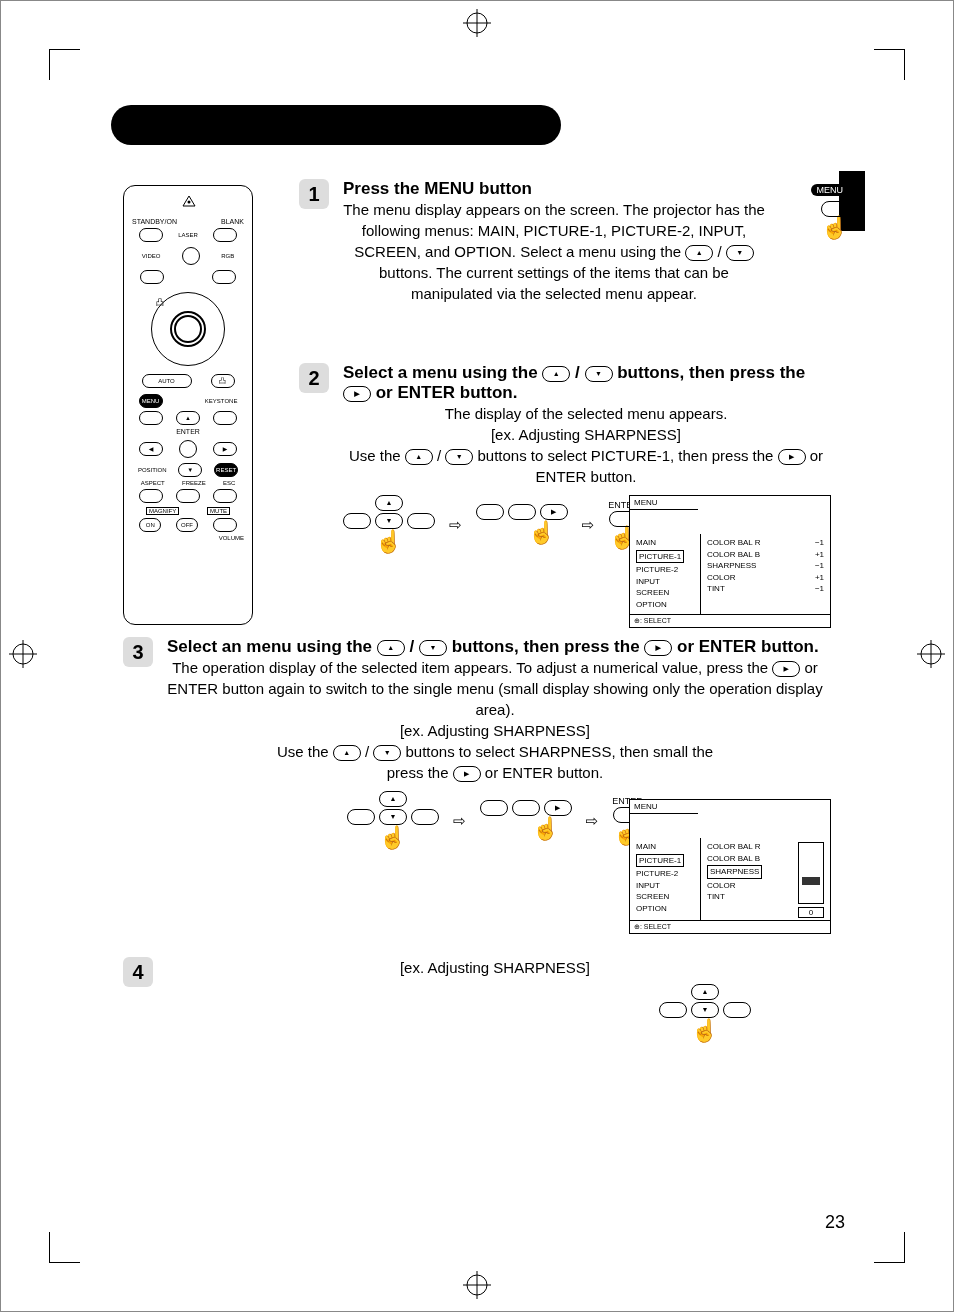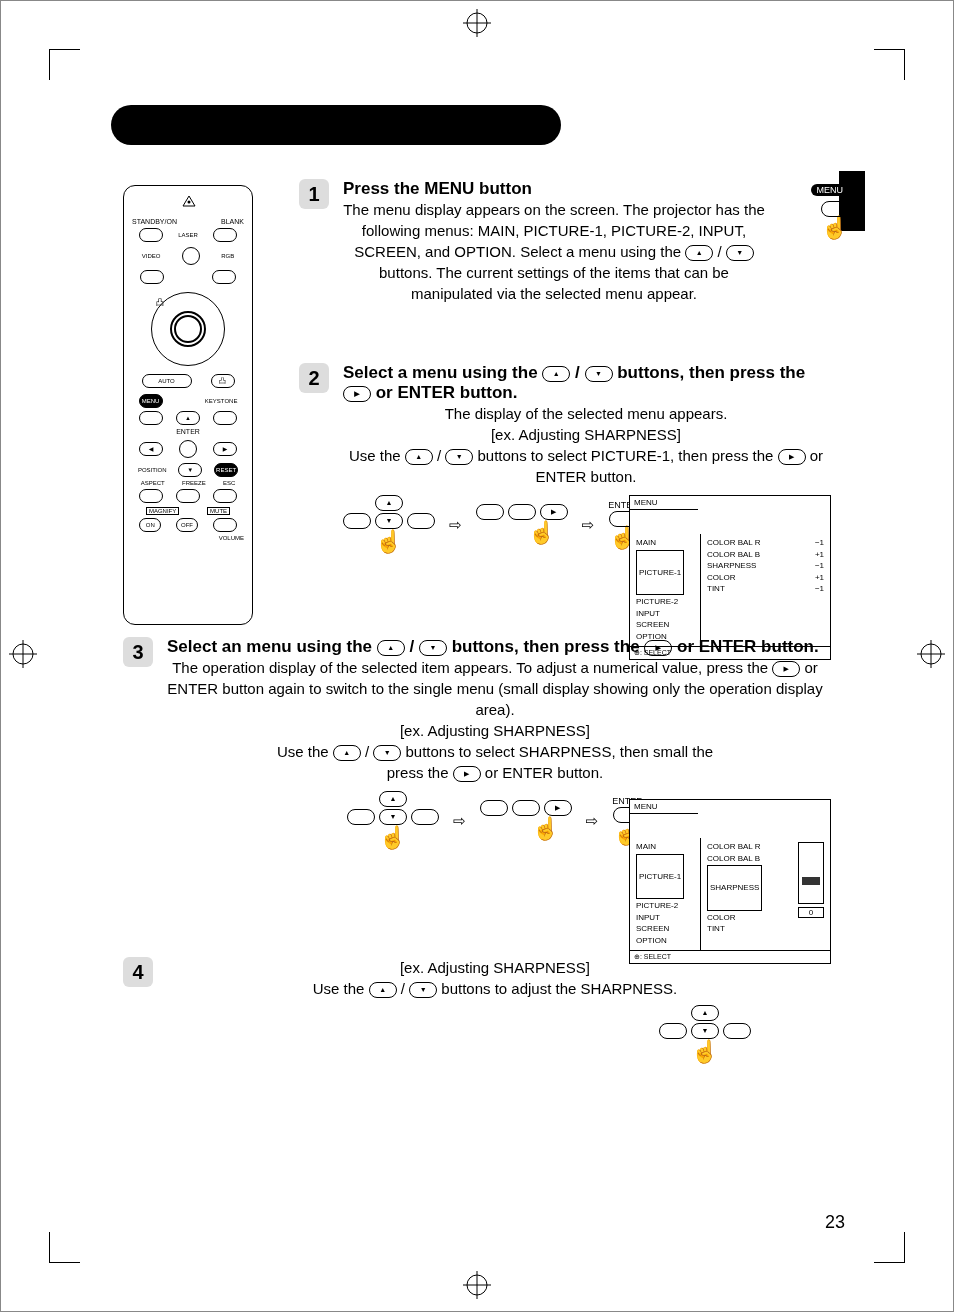--- a/index.html
+++ b/index.html
@@ -139,21 +139,21 @@
   }
   .osd1 { position: absolute; right: 122px; top: 494px; width: 200px; }
   .osd2 { position: absolute; right: 122px; top: 798px; width: 200px; }
   .osd-box .title { border-bottom: 1px solid #000; padding: 2px 4px; width: 60px; font-size: 8px; }
   .osd-box .body { display: flex; }
   .osd-box .col { padding: 3px 6px; margin-top: 24px; }
   .osd-box .col.left { border-right: 1px solid #000; width: 58px; }
   .osd-box .col.mid { flex: 1; }
   .osd-box .col.right { width: 26px; text-align: right; }
   .osd-box .row { line-height: 1.45; }
-  .osd-box .row.boxed { border: 1px solid #000; padding: 16px 2px; margin: 1px 0; display: inline-block; }
+  .osd-box .row.boxed { border: 1px solid #000; padding: 0 2px; margin: 1px 0; display: inline-block; }
   .osd-box .footer { border-top: 1px solid #000; padding: 2px 4px; font-size: 7px; }
   .slider-box {
     width: 24px; height: 60px; border: 1px solid #000; margin-left: auto;
     position: relative;
   }
   .slider-box::after {
     content: ""; position: absolute; left: 3px; right: 3px; height: 8px;
     bottom: 18px; background: #333;
   }
   .slider-val { border: 1px solid #000; width: 24px; font-size: 8px; text-align: center; margin-top: 3px; float: right; }
@@ -503,25 +503,20 @@
     </div>
     <div class="footer" style="clear:both;">⊕<span>: SELECT</span></div>
   </div>
 
   <div class="step step4">
     <div class="flex-start">
       <span class="num-box">4</span>
       <div class="content-col">
         <div class="step-body">
           <div>[ex. Adjusting SHARPNESS]</div>
-          <div>
-            <span>Use the </span>
-            <span class="btn-oval up"></span> / <span class="btn-oval down"></span>
-            <span> buttons to adjust the SHARPNESS.</span>
-          </div>
           <div style="margin-top:6px; margin-left:420px;">
             <div class="hand-cluster">
               <div style="display:flex;flex-direction:column;align-items:center;gap:2px;">
                 <span class="btn-oval up"></span>
                 <div style="display:flex;gap:4px;">
                   <span class="btn-oval"></span>
                   <span class="btn-oval down"></span>
                   <span class="btn-oval"></span>
                 </div>
                 <span class="finger">☝</span>

